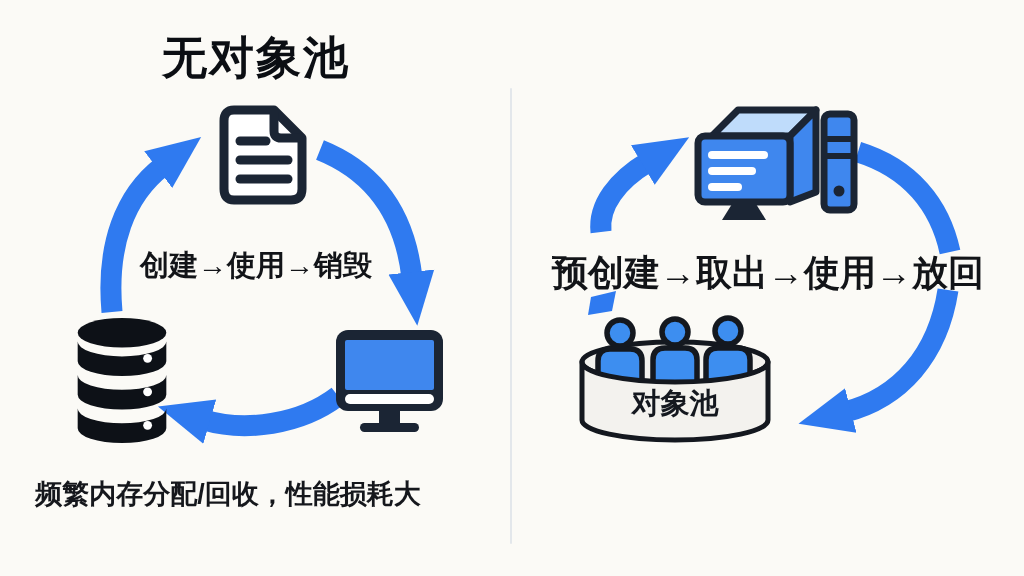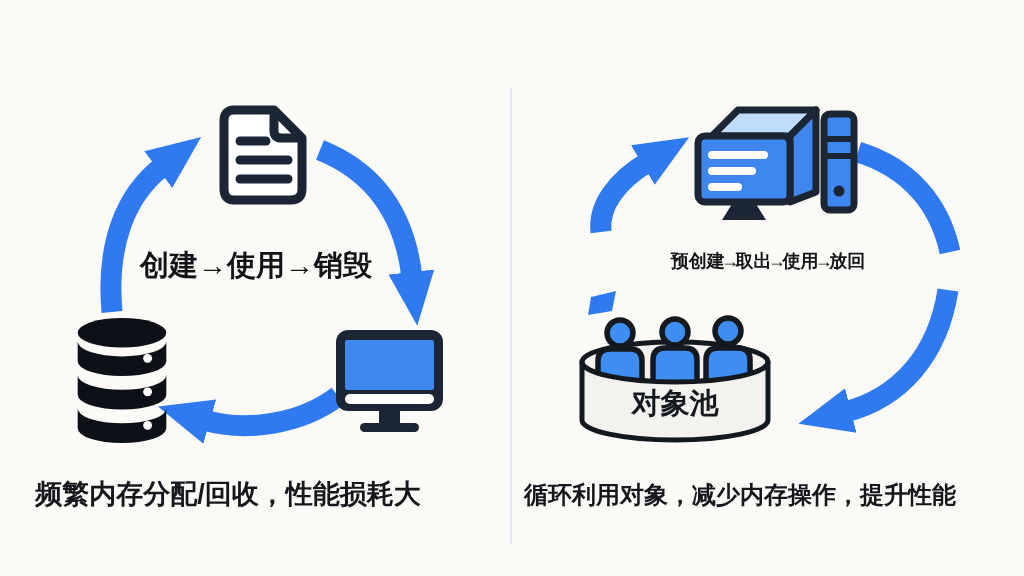--- a/index.html
+++ b/index.html
@@ -10,45 +10,45 @@
     color:#0c0f15;
   }
   .abs{position:absolute;}
   .panel-title{
     width:512px;text-align:center;font-size:45px;font-weight:800;
     letter-spacing:2px;color:#0b0e13;
   }
   .cycle-label{
     width:512px;text-align:center;font-size:29px;font-weight:700;color:#121418;
   }
-  .cycle-label.right{font-size:18px;font-family:Liberation Mono, monospace;}
+  .cycle-label.right{font-size:36px;}
   .caption{
     width:456px;text-align:center;font-weight:700;color:#15171c;
   }
   .caption.left{font-size:27px;top:476px;}
   .caption.right{font-size:24px;top:479px;}
   .divider{
     left:510px;top:88px;width:2px;height:456px;background:#e3e7eb;border-radius:2px;
   }
   svg{display:block;}
   .arrow-layer{left:0;top:0;pointer-events:none;}
 </style>
 </head>
 <body>
 
 <div class="stage">
 
   <div class="abs divider"></div>
 
+  <div class="abs panel-title" style="left:0;top:28px;">无对象池</div>
 
   <div class="abs cycle-label" style="left:0;top:246px;">创建→使用→销毁</div>
   <div class="abs cycle-label right" style="left:512px;top:249px;">预创建→取出→使用→放回</div>
 
   <div class="abs caption left" style="left:0;">频繁内存分配/回收，性能损耗大</div>
-  <div class="abs caption right" style="left:512px;">循环利用对象，减少内存操作，提升性能</div>
 
   <svg class="abs arrow-layer" width="1024" height="576" viewBox="0 0 1024 576">
     <defs>
       <marker id="ah" markerUnits="userSpaceOnUse" markerWidth="60" markerHeight="52" refX="6" refY="26" orient="auto">
         <polygon points="0,3 54,26 0,49" fill="#2f7af0"></polygon>
       </marker>
     </defs>
 
     <path d="M 112 312 C 106 245, 125 195, 163 166" fill="none" stroke="#2f7af0" stroke-width="21" marker-end="url(#ah)"></path>
     <path d="M 320 150 C 375 172, 405 215, 412 278" fill="none" stroke="#2f7af0" stroke-width="21" marker-end="url(#ah)"></path>

